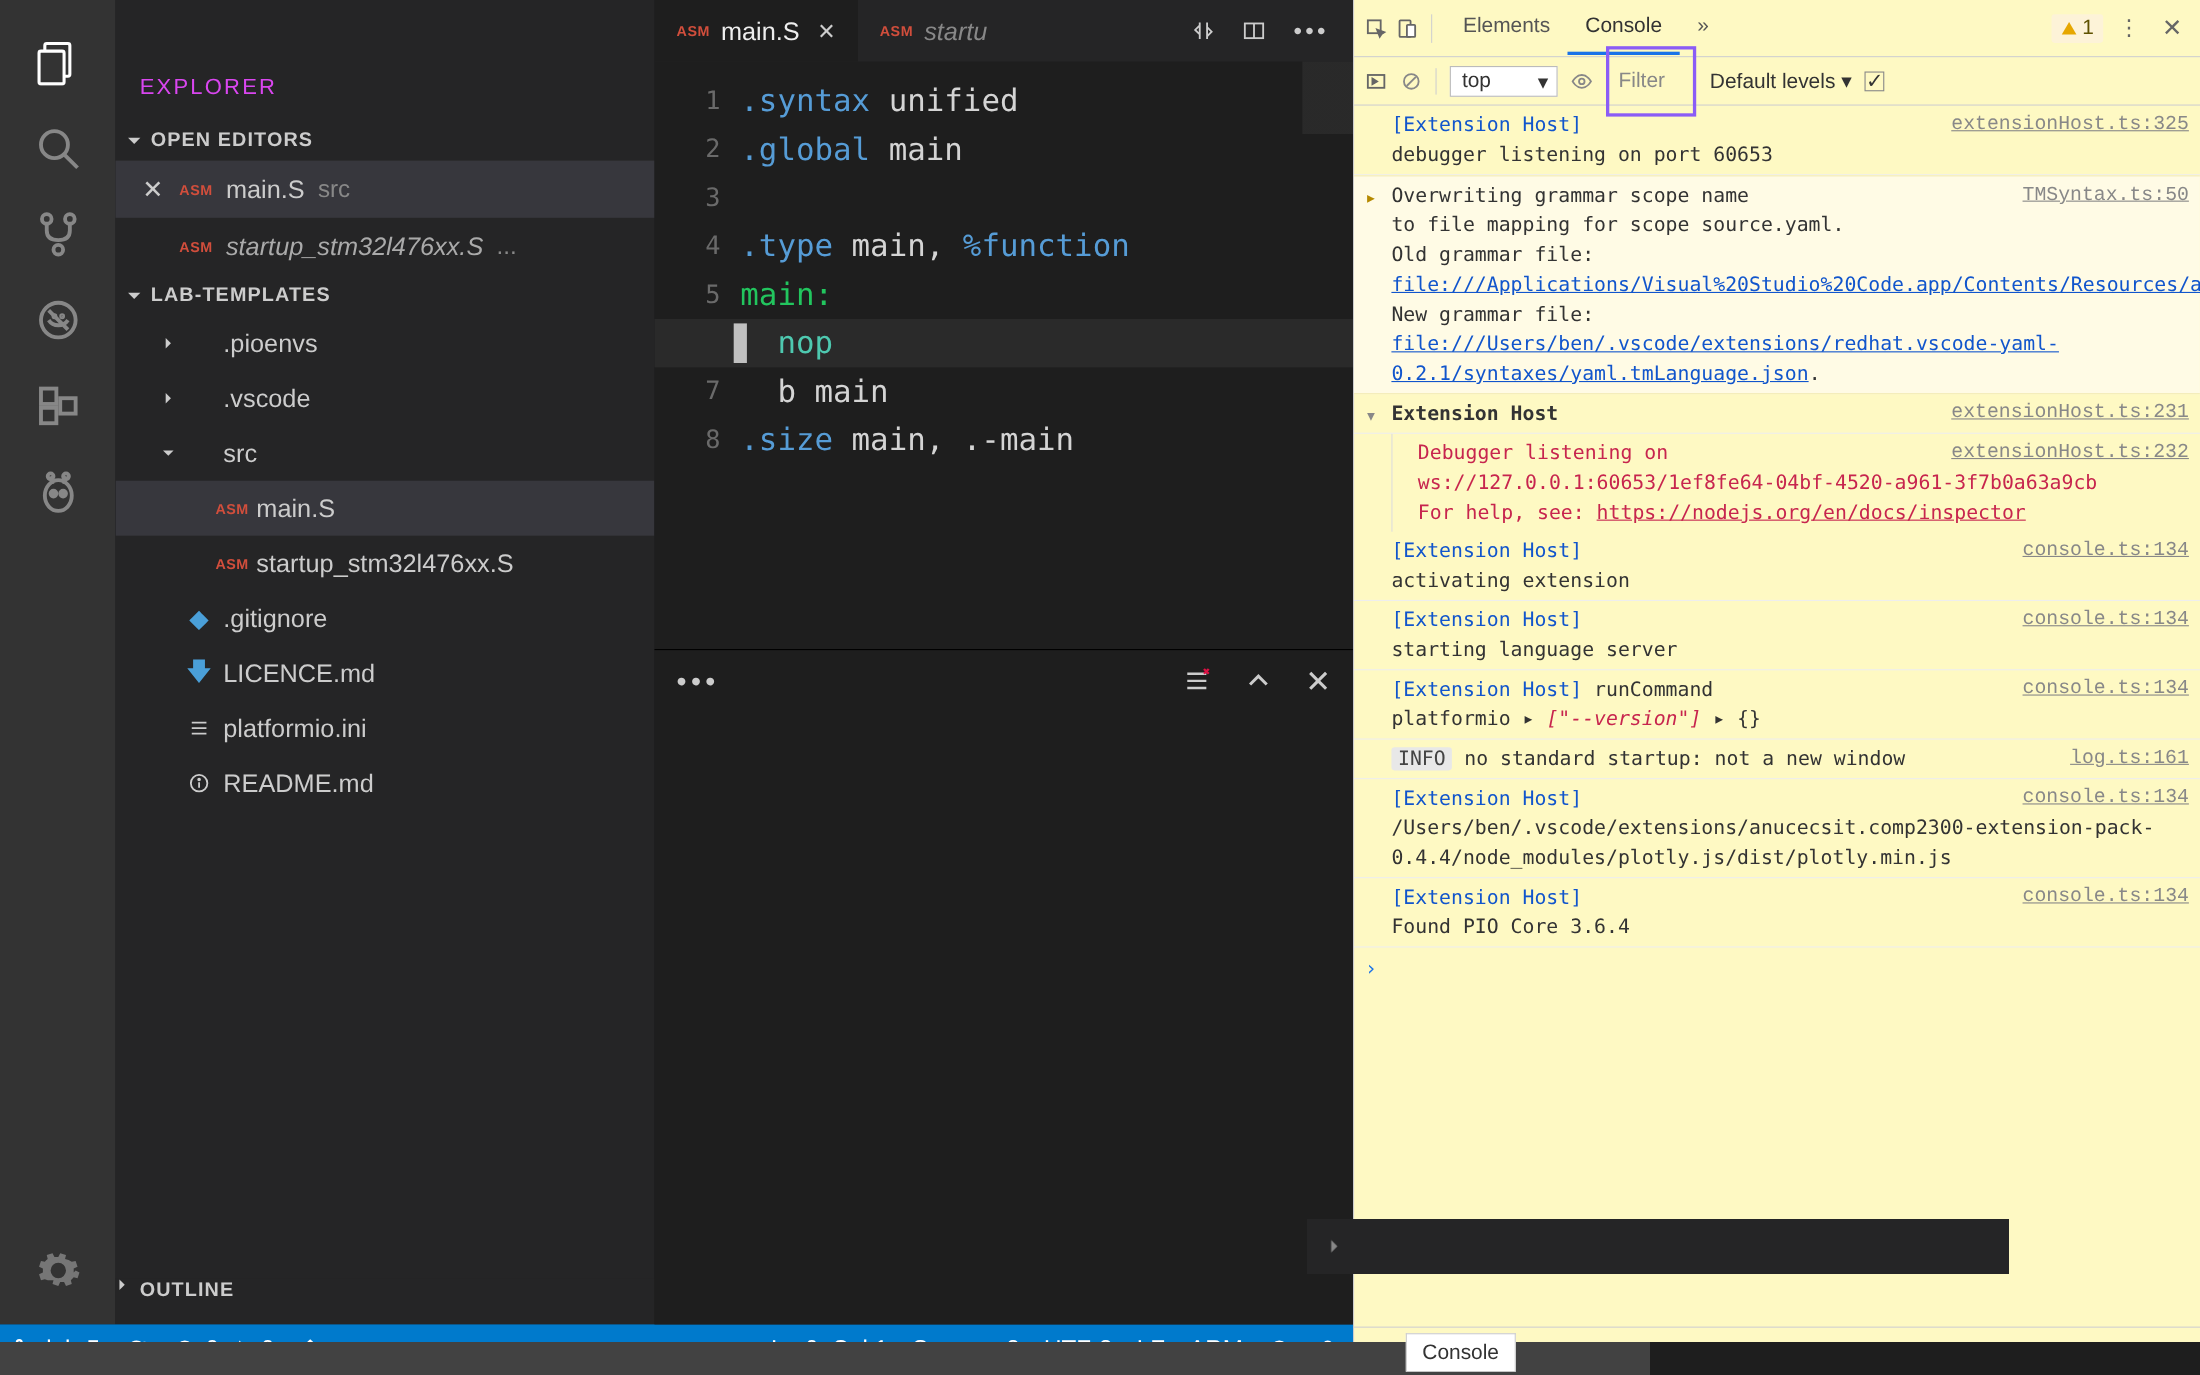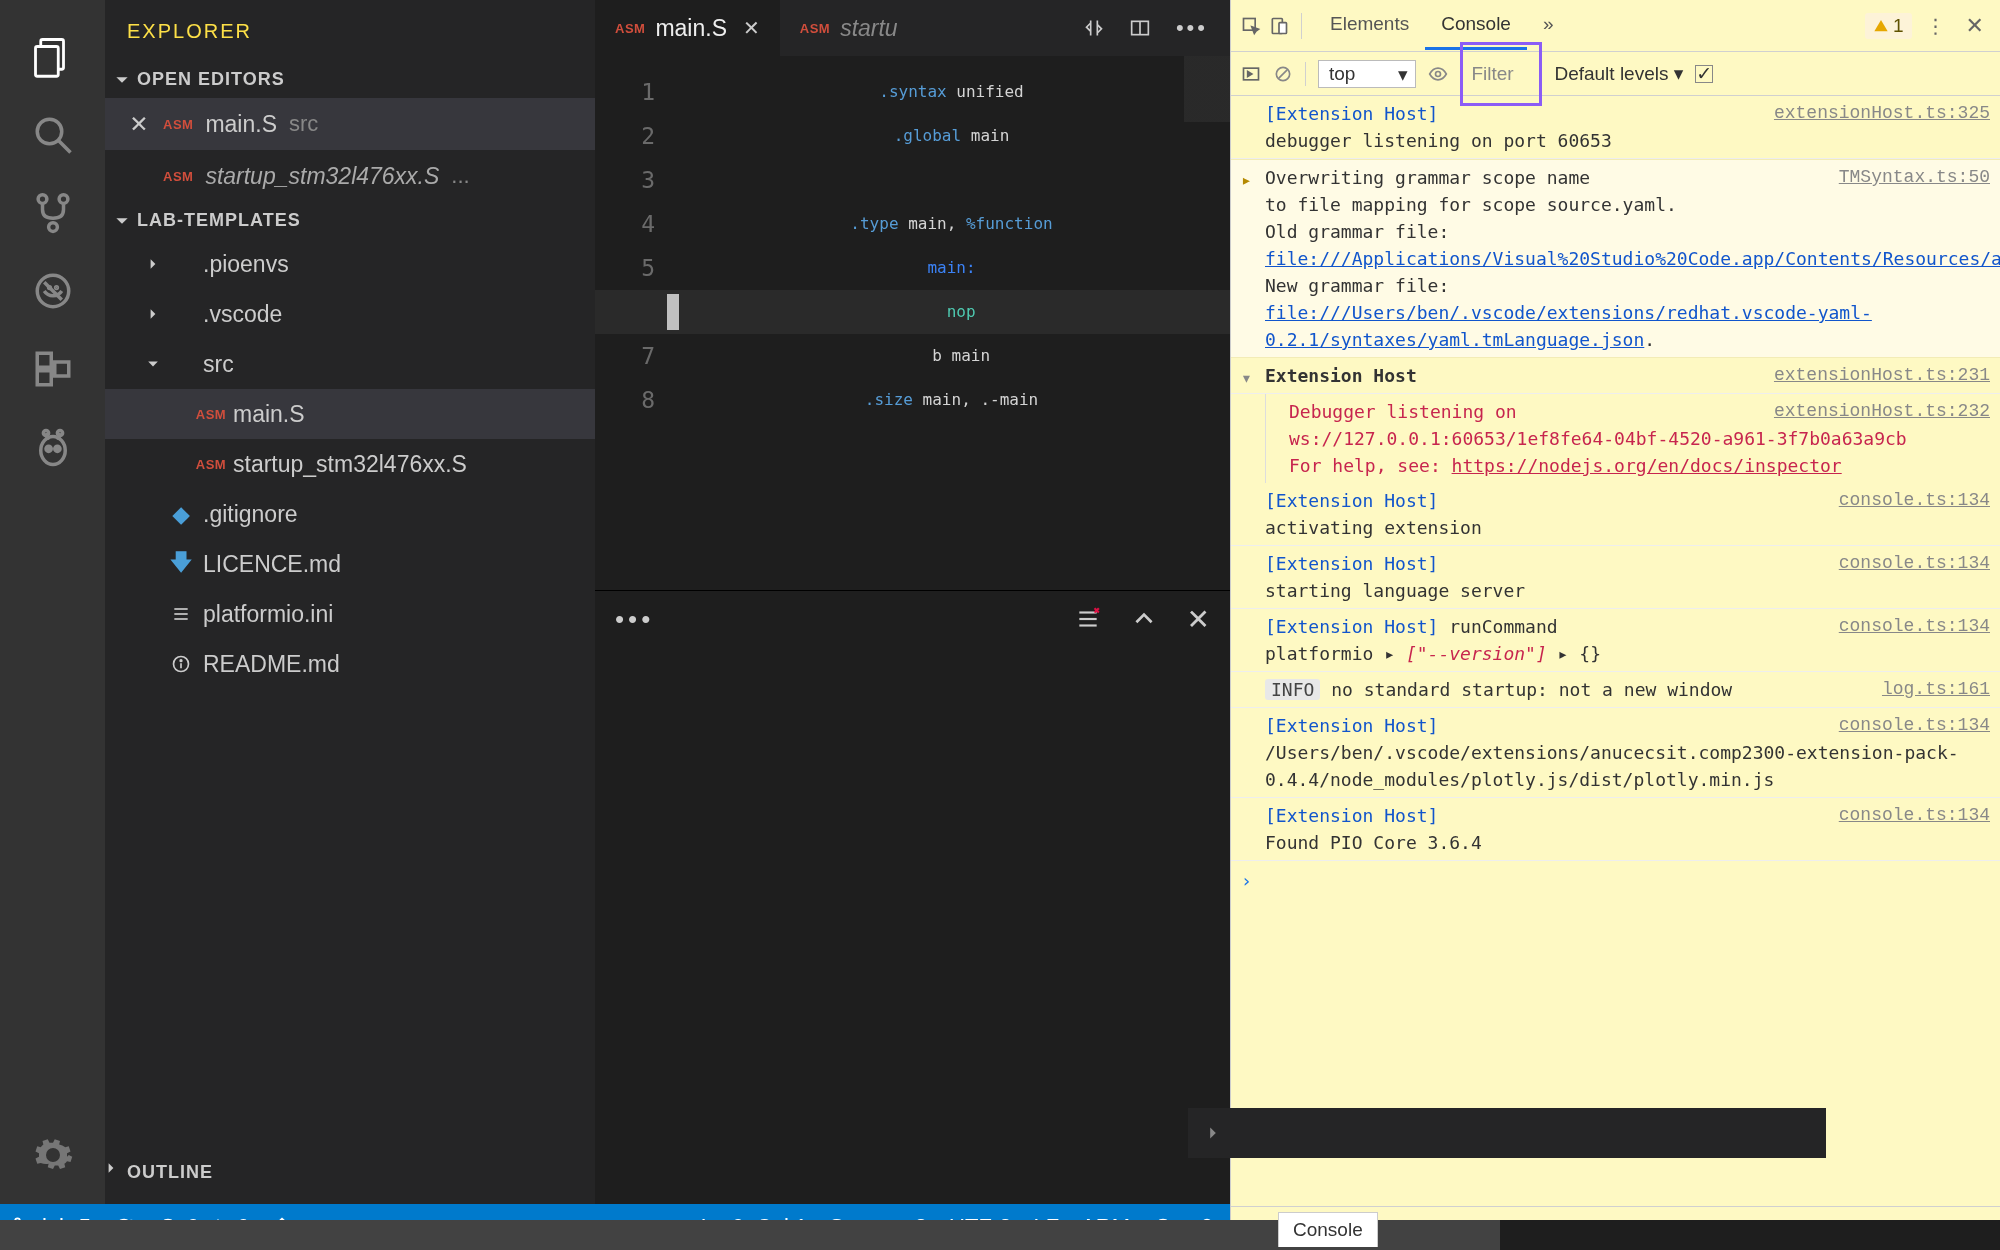--- a/index.html
+++ b/index.html
@@ -12,21 +12,21 @@
 
 
 .activity-bar { width: 105px; background: #333333; display: flex; flex-direction: column; align-items: center; padding-top: 18px; }
 .activity-item { width: 64px; height: 78px; display: flex; align-items: center; justify-content: center; cursor: pointer; opacity: 0.55; }
 .activity-item.active { opacity: 1; }
 .activity-item svg { width: 42px; height: 42px; }
 .activity-spacer { flex: 1; }
 
 
 .sidebar { width: 490px; background: #252526; display: flex; flex-direction: column; }
-.sidebar-title { font-size: 20px; letter-spacing: 2px; color: #fde047; padding: 20px 22px 18px; }
+.sidebar-title { font-size: 20px; letter-spacing: 2px; color: #d946ef; padding: 20px 22px 18px; margin-top: 48px; }
 .section-header { display: flex; align-items: center; gap: 8px; padding: 8px 10px; font-size: 18px; font-weight: 700; letter-spacing: 1px; color: #ccc; cursor: pointer; }
 .section-header svg { width: 14px; height: 14px; }
 .file-row { display: flex; align-items: center; gap: 12px; height: 52px; padding-left: 22px; cursor: pointer; font-size: 23px; color: #ccc; }
 .file-row.active { background: #37373d; }
 .file-row .closer { width: 24px; display:flex; justify-content:center; color: #ccc; }
 .asm-badge { font-size: 13px; font-weight: 700; color: #d14e3c; letter-spacing: 0.5px; }
 .file-row .italic { font-style: italic; color: #aaa; }
 .file-row .dim { color: #888; font-size: 22px; }
 .tree-row { display: flex; align-items: center; gap: 10px; height: 50px; cursor: pointer; font-size: 23px; color: #ccc; }
 .tree-row.active { background: #37373d; }
@@ -37,24 +37,24 @@
 .editor-area { flex:1; display:flex; flex-direction:column; background:#1e1e1e; min-width:0; }
 .tab-bar { height:56px; background:#252526; display:flex; align-items:stretch; }
 .tab { display:flex; align-items:center; gap:10px; padding:0 20px; font-size:23px; cursor:pointer; color:#888; }
 .tab.active { background:#1e1e1e; color:#eee; }
 .tab .closer { color:#ccc; font-size:20px; margin-left:6px; }
 .tab-bar .spacer { flex:1; }
 .tab-actions { display:flex; align-items:center; gap:26px; padding:0 22px; }
 .tab-actions svg { width:26px; height:26px; }
 .editor-body { flex:1; display:flex; position:relative; }
 .gutter { width:78px; padding-top:14px; text-align:right; color:#6a6a6a; font-family:Menlo,Consolas,monospace; font-size:23px; line-height:44px; padding-right:18px; }
-.code { flex:1; padding-top:14px; font-family:Menlo,Consolas,monospace; font-size:16px; line-height:44px; white-space:pre; position:relative; color:#d4d4d4;text-align:center; }
+.code { flex:1; padding-top:14px; font-family:Menlo,Consolas,monospace; font-size:28px; line-height:44px; white-space:pre; position:relative; color:#d4d4d4; }
 .code .kw { color:#569cd6; }
 .code .fn { color:#4ec9b0; }
-.code .lbl { color:#3b82f6; }
+.code .lbl { color:#22c55e; }
 .code-line.nop { position:relative; }
 .code-line.nop::before { content:""; position:absolute; left:-6px; top:4px; bottom:4px; width:12px; background:#c0c0c0; }
 .current-line-bg { position:absolute; left:0; right:0; top:234px; height:44px; background:#2a2a2a; pointer-events:none; }
 .minimap { position:absolute; right:0; top:0; width:46px; height:110px; background:linear-gradient(#444 0 60%, transparent 0); opacity:0.3; }
 .scrollbar { position:absolute; left:0; right:0; bottom:0; height:30px; background:#1e1e1e; }
 .scrollbar .thumb { height:100%; background:#424242; width:75%; }
 
 
 .bottom-panel { height:614px; background:#1e1e1e; border-top:1px solid #000; }
 .bottom-panel .hdr { display:flex; align-items:center; justify-content:space-between; height:56px; padding:0 20px; }

